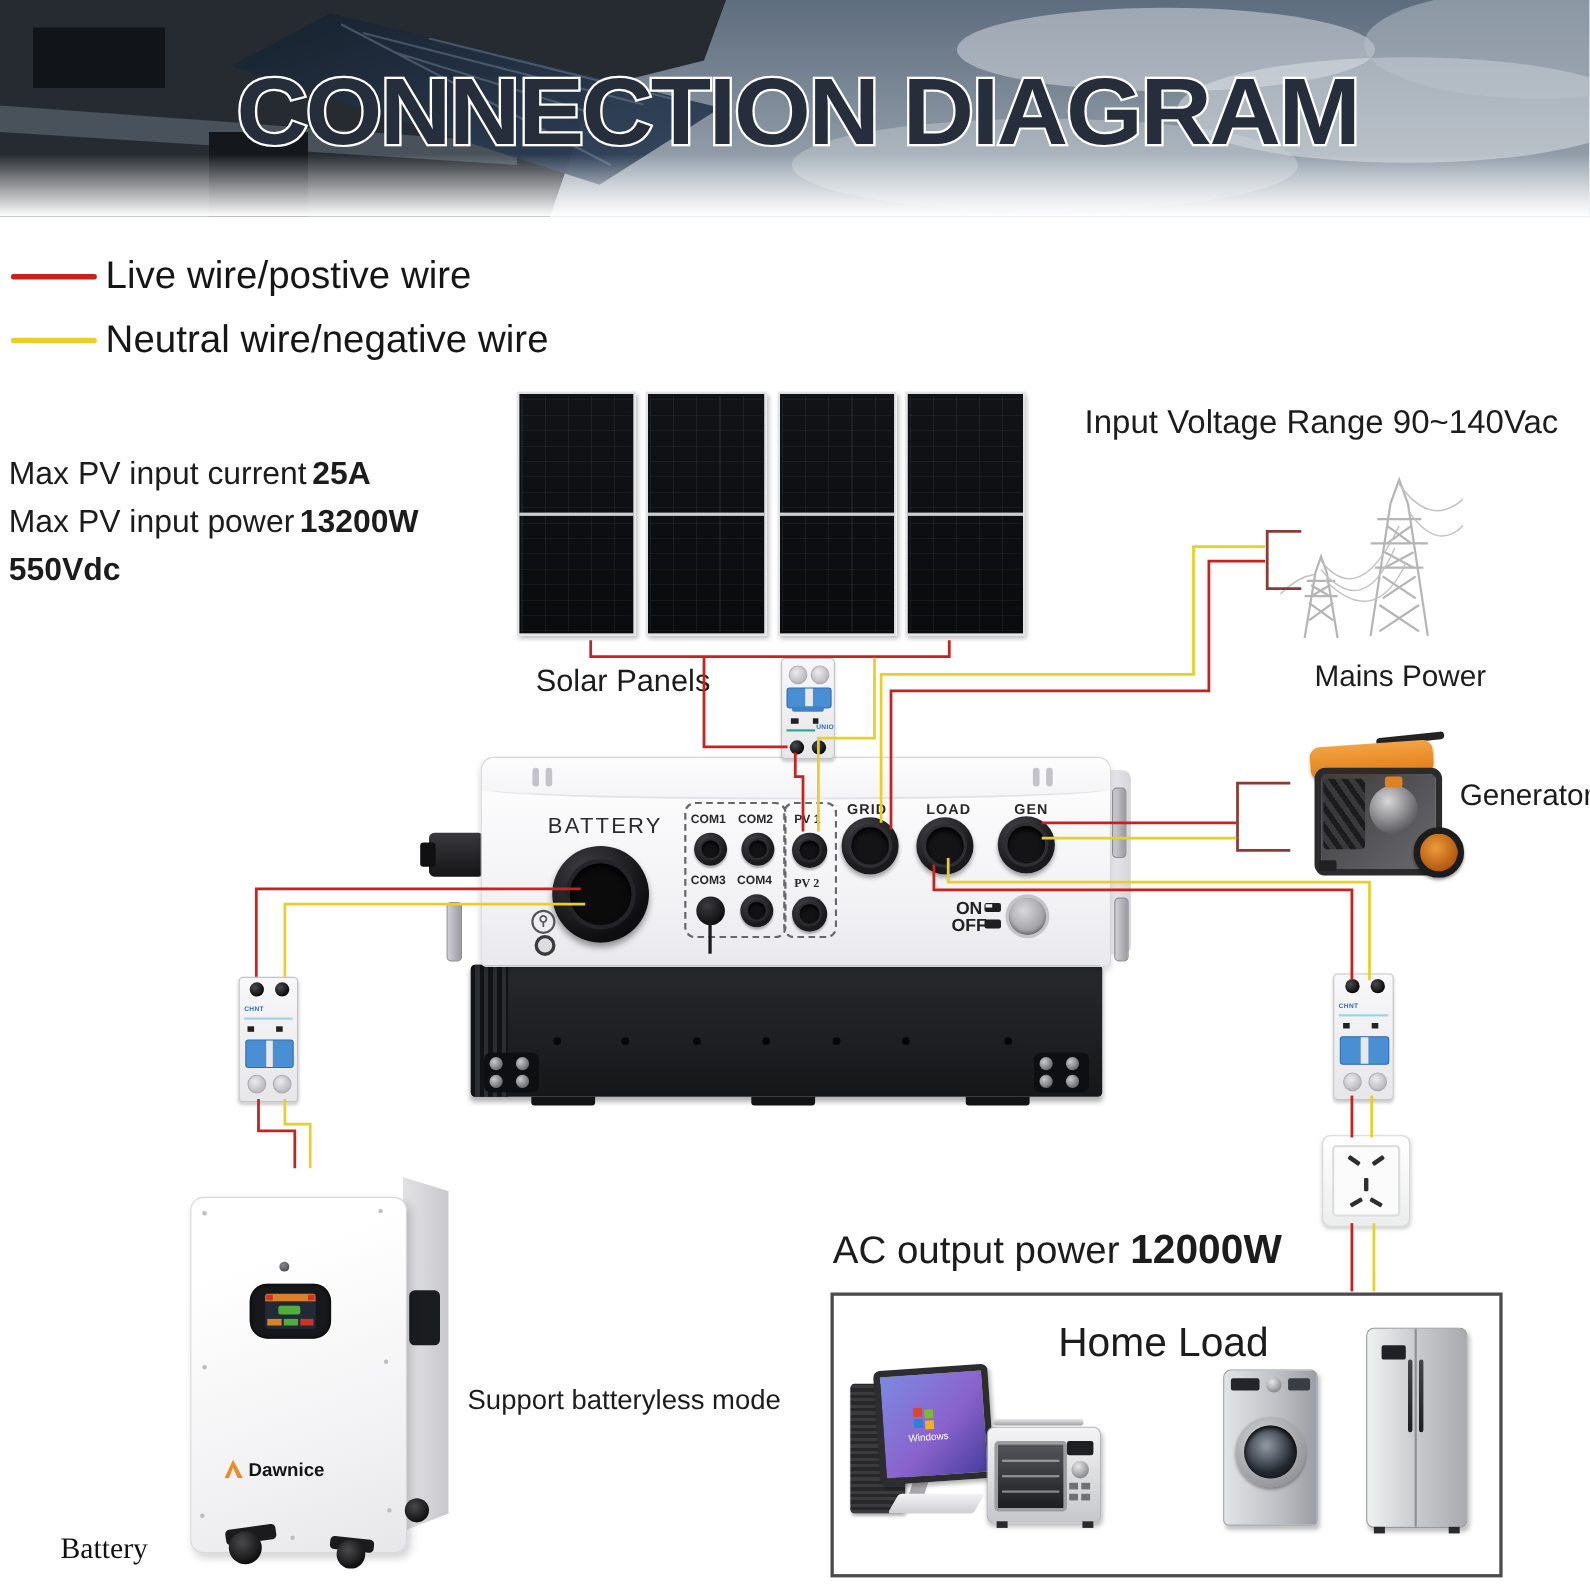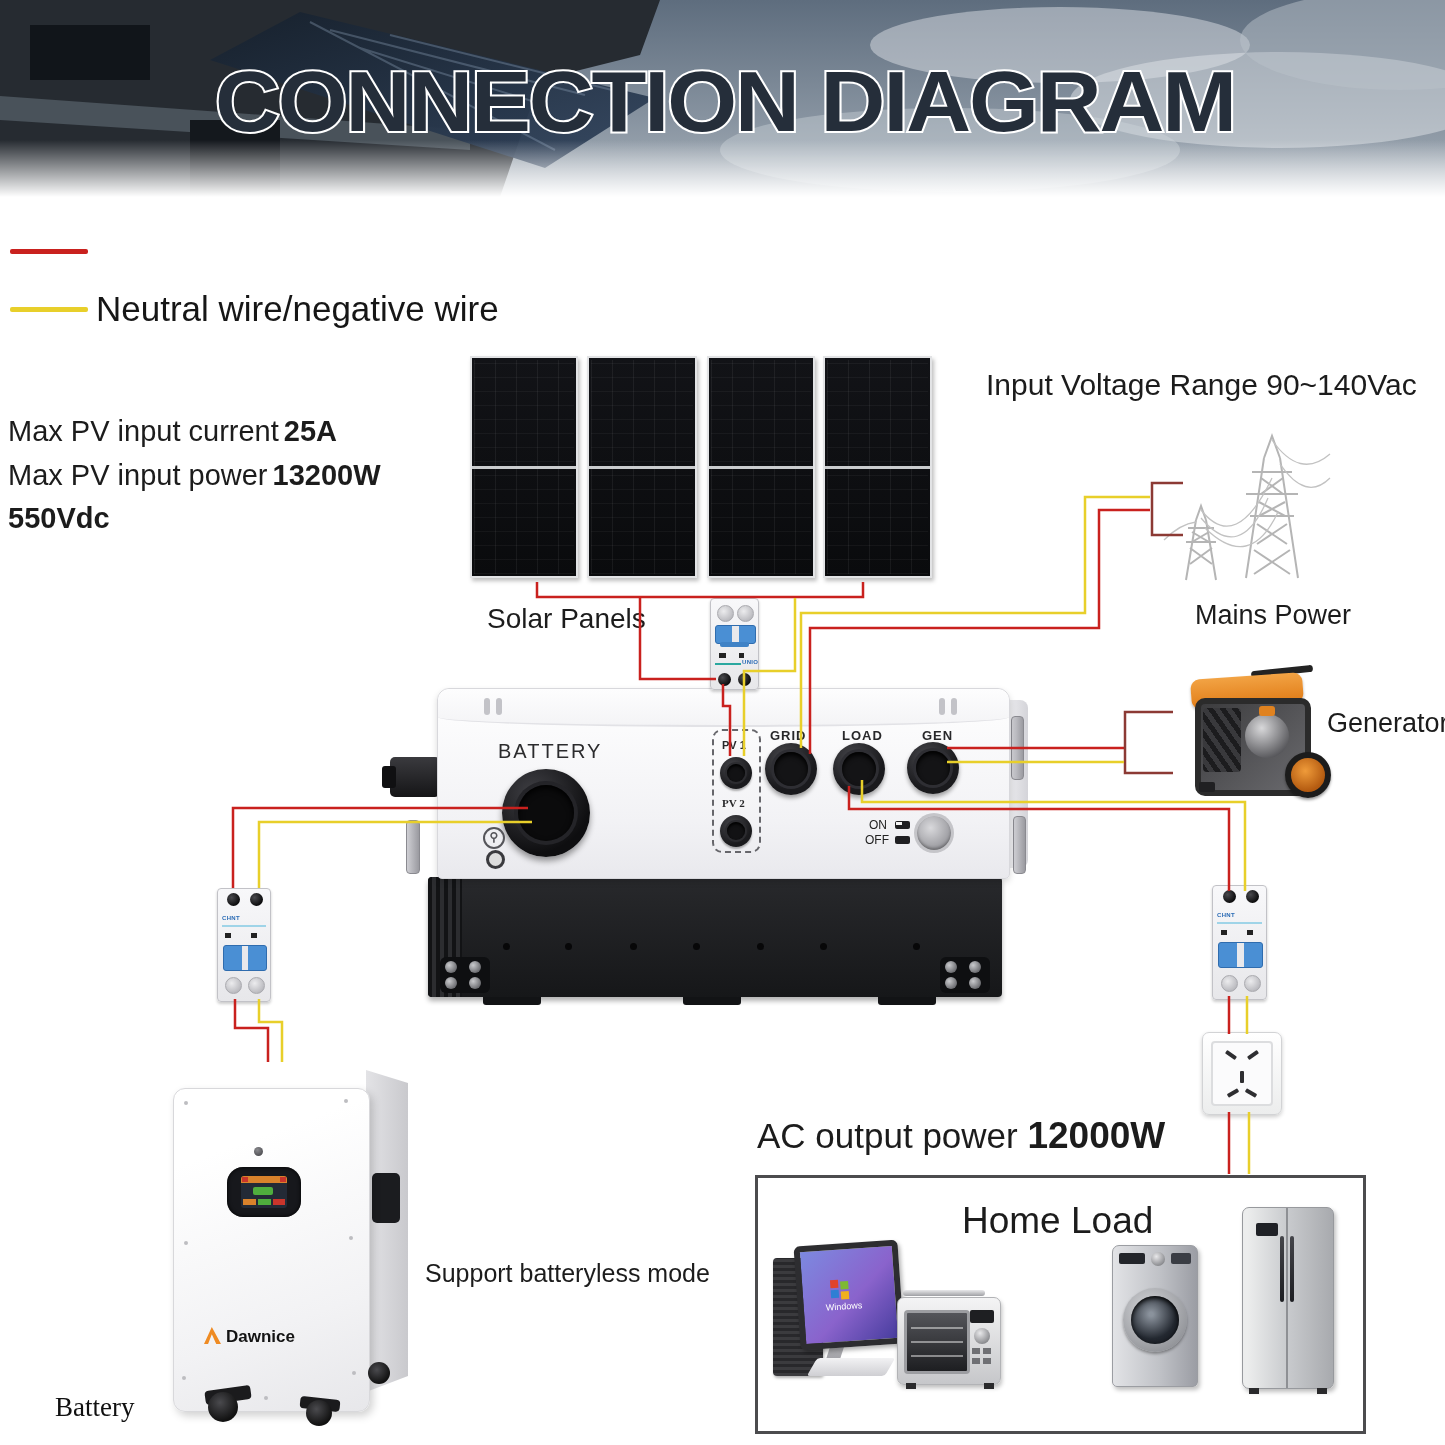--- a/index.html
+++ b/index.html
@@ -52,21 +52,21 @@
      box-shadow:0 3px 4px rgba(0,0,0,.35);}
   .port-lg::after{content:"";position:absolute;inset:9px;border-radius:50%;background:#141416;
      box-shadow:inset 0 3px 5px #000,0 0 0 3px #2e2e33;}
   .bat-conn{position:absolute;left:64px;top:80px;width:88px;height:88px;border-radius:50%;
      background:radial-gradient(circle at 35% 28%, #3f3f44, #0e0e10 70%);box-shadow:0 4px 6px rgba(0,0,0,.4);}
   .bat-conn::after{content:"";position:absolute;inset:16px;border-radius:50%;background:#0b0b0c;
      box-shadow:inset 0 3px 6px #000, 0 0 0 4px #242428;}
   .gnd{position:absolute;left:45px;top:138px;width:18px;height:18px;border:2px solid #55555a;border-radius:50%;
        color:#55555a;font-size:12px;line-height:16px;text-align:center;font-weight:700;}
   .aux{position:absolute;left:48px;top:161px;width:13px;height:13px;border:3px solid #3a3a3e;border-radius:50%;background:#ddd;}
-  .sw-txt{position:absolute;font-size:12px;font-weight:400;color:#222;}
+  .sw-txt{position:absolute;font-size:16px;font-weight:700;color:#222;}
   .sw-sym{position:absolute;width:15px;height:8px;background:#1f1f22;border-radius:2px;}
   .sw-sym.on::after{content:"";position:absolute;left:1px;top:1px;width:6px;height:3px;background:#f5f5f5;}
   .sw-btn{position:absolute;left:479px;top:127px;width:34px;height:34px;border-radius:50%;
      background:radial-gradient(circle at 40% 35%, #d9d9dc, #97979c 75%);
      box-shadow:0 0 0 3px #c5c5c9, inset 0 -2px 3px rgba(0,0,0,.3);}
   .inv-base{left:428px;top:877px;width:574px;height:120px;background:linear-gradient(#28292c,#161719);
      border-radius:4px;box-shadow:0 4px 5px rgba(0,0,0,.3);}
   .fins{position:absolute;left:0;top:0;bottom:0;width:34px;
      background:repeating-linear-gradient(90deg,#121315 0 4px,#2c2d30 4px 8px);border-radius:4px 0 0 4px;}
   .screwbox{position:absolute;width:50px;height:36px;background:#0e0f11;border-radius:6px;top:80px;}
@@ -164,20 +164,21 @@
     <polygon points="0,96 470,130 470,150 0,120" fill="#49525a"></polygon>
     <rect x="30" y="25" width="120" height="55" fill="#11151a"></rect>
     <rect x="190" y="120" width="90" height="77" fill="#14181d"></rect>
     <polygon points="300,12 655,98 545,168 210,60" fill="url(#pv)" opacity="0.95"></polygon>
     <path d="M330,30 L585,95 M360,48 L545,105 M310,22 L555,150 M390,35 L620,92" stroke="#8ea2bb" stroke-width="2" opacity="0.35" fill="none"></path>
     <rect y="140" width="1445" height="57" fill="url(#fade)"></rect>
     <text x="725" y="131" text-anchor="middle" textLength="1020" lengthAdjust="spacingAndGlyphs" font-family="Liberation Sans, sans-serif" font-size="86" font-weight="bold" fill="#252e3a" stroke="#ffffff" stroke-width="4" paint-order="stroke" letter-spacing="-2">CONNECTION DIAGRAM</text>
   </svg>
 
   <div class="abs leg-line leg-red"></div>
+  <div class="abs leg-txt lbl" style="left:96px;top:231px;">Live wire/postive wire</div>
   <div class="abs leg-line leg-yellow"></div>
   <div class="abs leg-txt lbl" style="left:96px;top:289px;">Neutral wire/negative wire</div>
 
   <div class="abs spec" style="left:8px;top:415px;">
     <span>Max PV input current</span>
       <span class="v">25A</span>
   </div>
   <div class="abs spec" style="left:8px;top:459px;">
     <span>Max PV input power</span>
       <span class="v">13200W</span>
@@ -277,20 +278,31 @@
     <div class="slot" style="left:46px;"></div>
       <div class="slot" style="left:58px;"></div>
     <div class="slot" style="left:501px;"></div>
       <div class="slot" style="left:513px;"></div>
 
     <div class="abs inv-label" style="left:60px;top:51px;">BATTERY</div>
     <div class="bat-conn"></div>
     <div class="gnd">⚲</div>
     <div class="aux"></div>
 
+    <div class="abs dashed" style="left:184px;top:40px;width:89px;height:120px;">
+      <span class="clab" style="left:4px;top:8px;">COM1</span>
+      <span class="clab" style="left:47px;top:8px;">COM2</span>
+      <div class="port-sm" style="left:7px;top:26px;"></div>
+      <div class="port-sm" style="left:50px;top:26px;"></div>
+      <span class="clab" style="left:4px;top:64px;">COM3</span>
+      <span class="clab" style="left:46px;top:64px;">COM4</span>
+      <div class="abs" style="left:9px;top:84px;width:26px;height:26px;border-radius:50%;background:radial-gradient(circle at 38% 32%,#3c3c40,#101012 70%);"></div>
+      <div class="abs" style="left:20px;top:108px;width:3px;height:28px;background:#1a1a1c;"></div>
+      <div class="port-sm" style="left:49px;top:82px;"></div>
+    </div>
 
     <div class="abs dashed" style="left:274px;top:40px;width:45px;height:120px;">
       <span class="clab" style="left:8px;top:8px;">PV 1</span>
       <div class="port-sm" style="left:6px;top:26px;width:32px;height:32px;"></div>
       <span class="clab" style="left:8px;top:66px;font-family:Liberation Serif, serif;">PV 2</span>
       <div class="port-sm" style="left:6px;top:84px;width:32px;height:32px;"></div>
     </div>
 
     <span class="plab" style="left:332px;top:39px;">GRID</span>
     <div class="port-lg" style="left:327px;top:54px;"></div>

